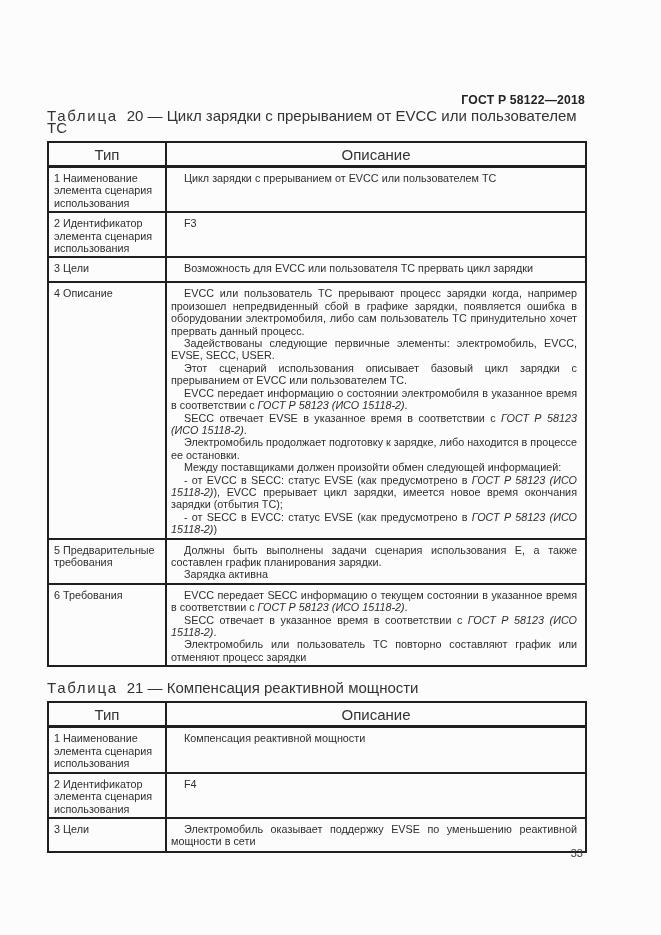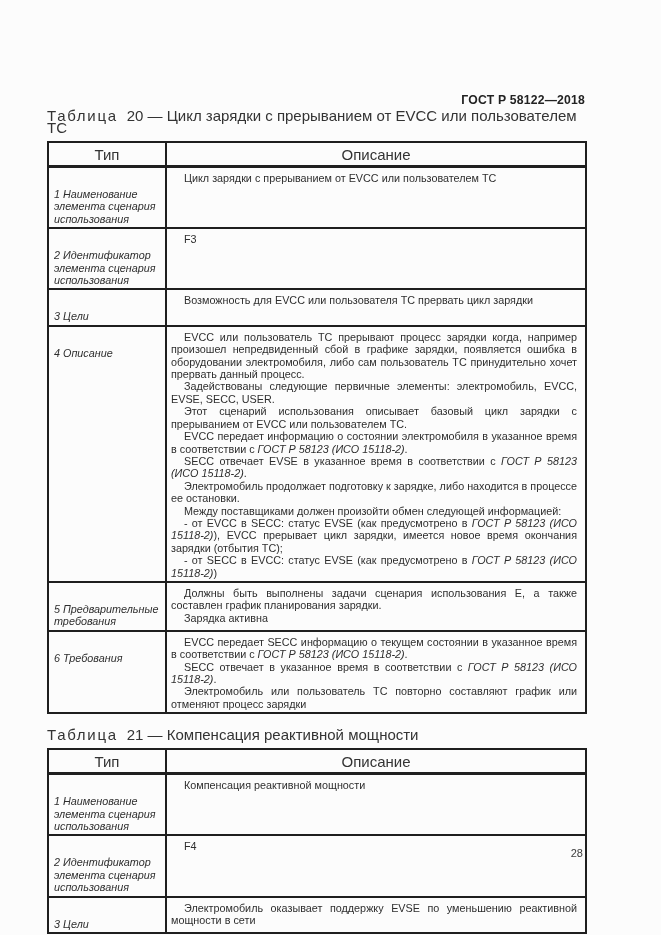--- a/index.html
+++ b/index.html
@@ -64,21 +64,21 @@
     text-align:center;
     height:18px;
     padding:3px 2px 2px 2px;
     border-bottom-width:3px;
   }
   .uc-table td {
     font-size:10.8px;
     line-height:12.4px;
     color:#2e2e2e;
   }
-  td.type-cell { padding:20px 3px 2px 5px;font-style:italic; }
+  td.type-cell { padding:4px 3px 2px 5px; }
   td.desc-cell { padding:4px 8px 2px 4px; }
   .para { margin:0; text-indent:13px; text-align:justify; }
   
   .t20 tbody tr:nth-child(1) td { height:40px; }
   .t20 tbody tr:nth-child(2) td { height:40px; }
   .t20 tbody tr:nth-child(3) td { height:25px; }
   .t20 tbody tr:nth-child(4) td { height:199px; }
   .t20 tbody tr:nth-child(5) td { height:45px; }
   .t20 tbody tr:nth-child(6) td { height:63px; }
   .t20 tbody tr:nth-child(7) td { height:60px; }
@@ -203,15 +203,15 @@
               <td class="desc-cell">
                 <p class="para">Электромобиль оказывает поддержку EVSE по уменьшению реактивной мощности в сети</p>
               </td>
             </tr>
           </tbody>
       </table>
     </section>
 
   </div>
 
-  <div class="page-number">28</div>
+  <div class="page-number">33</div>
 
 </div>
 
 </body></html>

